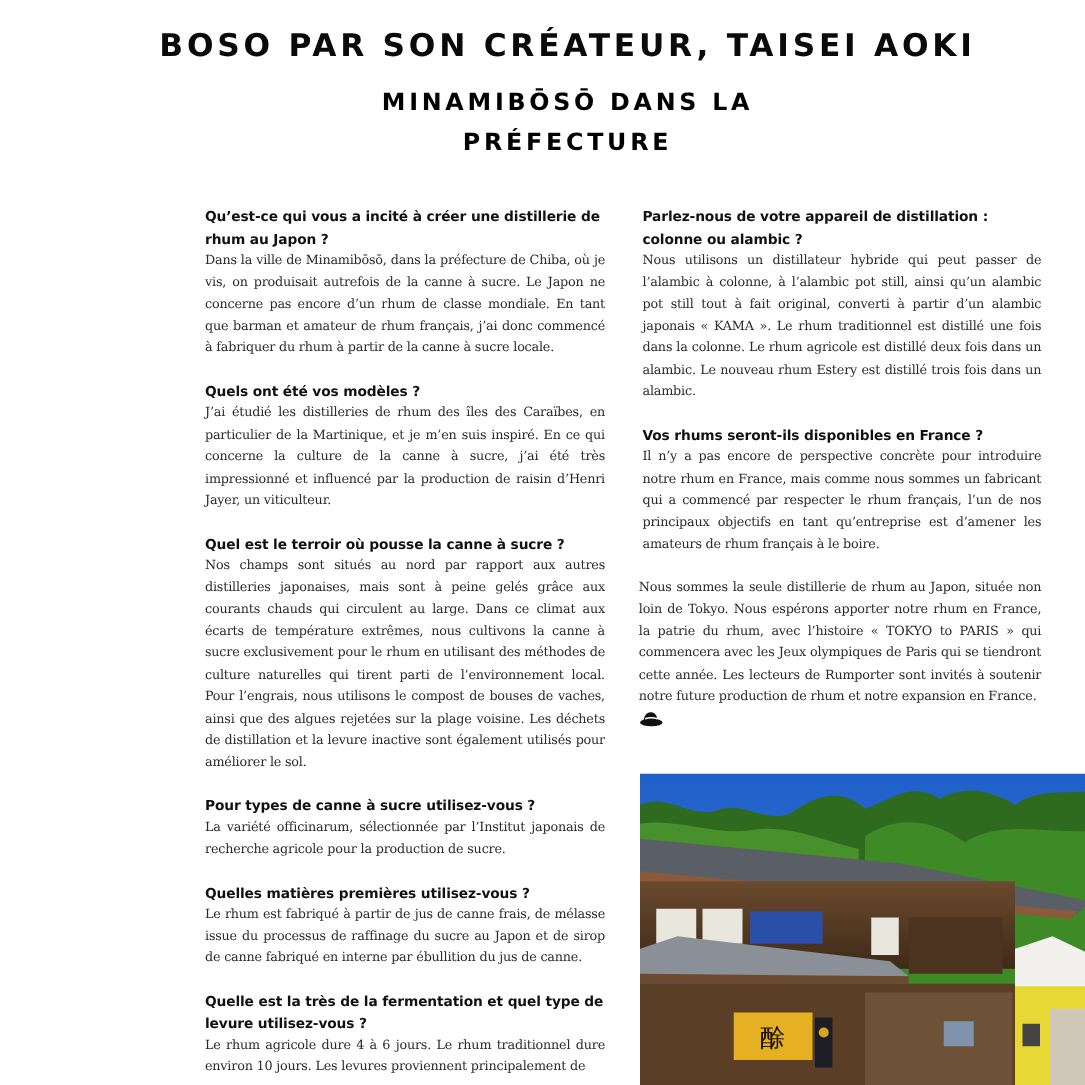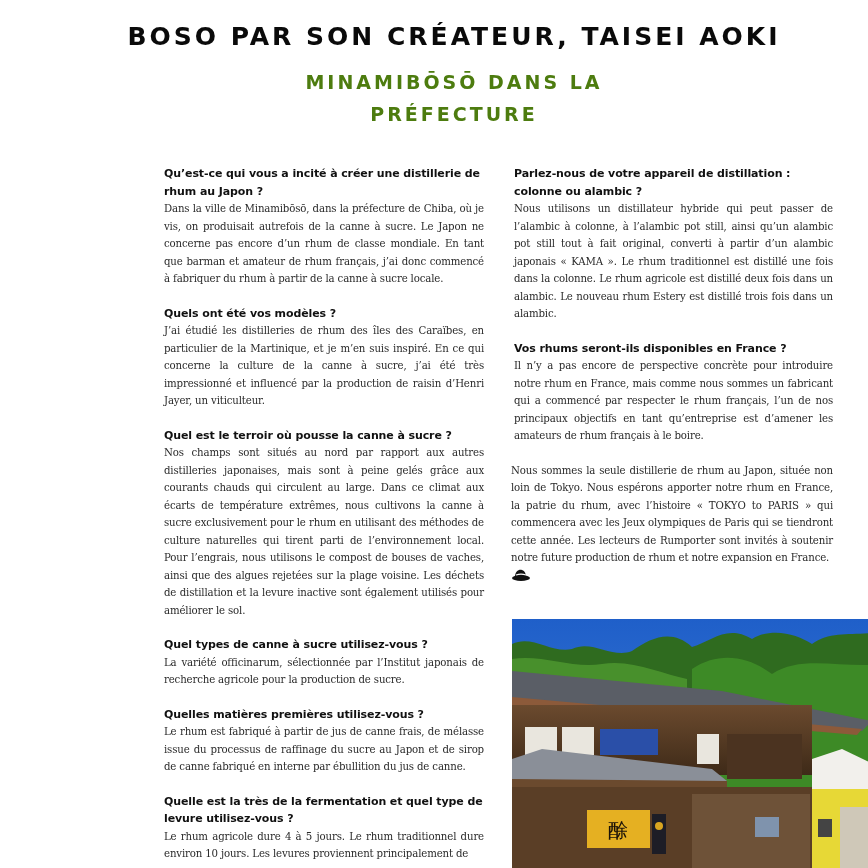--- a/index.html
+++ b/index.html
@@ -33,21 +33,21 @@
     line-height: 34px;
   }
   .subtitle {
     position: absolute;
     left: 200px; top: 66px; width: 468px;
     text-align: center;
     font-family: "DejaVu Sans", sans-serif;
     font-weight: bold;
     font-size: 19px;
     letter-spacing: 3px;
-    color: #4d7c0f;
+    color: #000000;
     line-height: 32px;
   }
   .col {
     position: absolute;
     top: 165px;
   }
   .col-left { left: 144px; width: 320px; }
   .col-right { left: 491px; width: 322px; }
   .qa { margin-bottom: 17px; }
   .q {
@@ -98,30 +98,30 @@
     </div>
     <div class="qa">
       <div class="q">Quels ont été vos modèles ?</div>
       <div class="a">J’ai étudié les distilleries de rhum des îles des Caraïbes, en particulier de la Martinique, et je m’en suis inspiré. En ce qui concerne la culture de la canne à sucre, j’ai été très impressionné et influencé par la production de raisin d’Henri Jayer, un viticulteur.</div>
     </div>
     <div class="qa">
       <div class="q">Quel est le terroir où pousse la canne à sucre ?</div>
       <div class="a">Nos champs sont situés au nord par rapport aux autres distilleries japonaises, mais sont à peine gelés grâce aux courants chauds qui circulent au large. Dans ce climat aux écarts de température extrêmes, nous cultivons la canne à sucre exclusivement pour le rhum en utilisant des méthodes de culture naturelles qui tirent parti de l’environnement local. Pour l’engrais, nous utilisons le compost de bouses de vaches, ainsi que des algues rejetées sur la plage voisine. Les déchets de distillation et la levure inactive sont également utilisés pour améliorer le sol.</div>
     </div>
     <div class="qa">
-      <div class="q">Quel types de canne à sucre utilisez-vous ?</div>
+      <div class="q">Pour types de canne à sucre utilisez-vous ?</div>
       <div class="a">La variété officinarum, sélectionnée par l’Institut japonais de recherche agricole pour la production de sucre.</div>
     </div>
     <div class="qa">
       <div class="q">Quelles matières premières utilisez-vous ?</div>
       <div class="a">Le rhum est fabriqué à partir de jus de canne frais, de mélasse issue du processus de raffinage du sucre au Japon et de sirop de canne fabriqué en interne par ébullition du jus de canne.</div>
     </div>
     <div class="qa">
       <div class="q">Quelle est la très de la fermentation et quel type de levure utilisez-vous ?</div>
-      <div class="a">Le rhum agricole dure 4 à 5 jours. Le rhum traditionnel dure environ 10 jours. Les levures proviennent principalement de</div>
+      <div class="a">Le rhum agricole dure 4 à 6 jours. Le rhum traditionnel dure environ 10 jours. Les levures proviennent principalement de</div>
     </div>
   </div>
 
   <div class="col col-right">
     <div class="qa" style="padding-left:3px;">
       <div class="q">Parlez-nous de votre appareil de distillation : colonne ou alambic ?</div>
       <div class="a">Nous utilisons un distillateur hybride qui peut passer de l’alambic à colonne, à l’alambic pot still, ainsi qu’un alambic pot still tout à fait original, converti à partir d’un alambic japonais « KAMA ». Le rhum traditionnel est distillé une fois dans la colonne. Le rhum agricole est distillé deux fois dans un alambic. Le nouveau rhum Estery est distillé trois fois dans un alambic.</div>
     </div>
     <div class="qa" style="padding-left:3px;">
       <div class="q">Vos rhums seront-ils disponibles en France ?</div>

